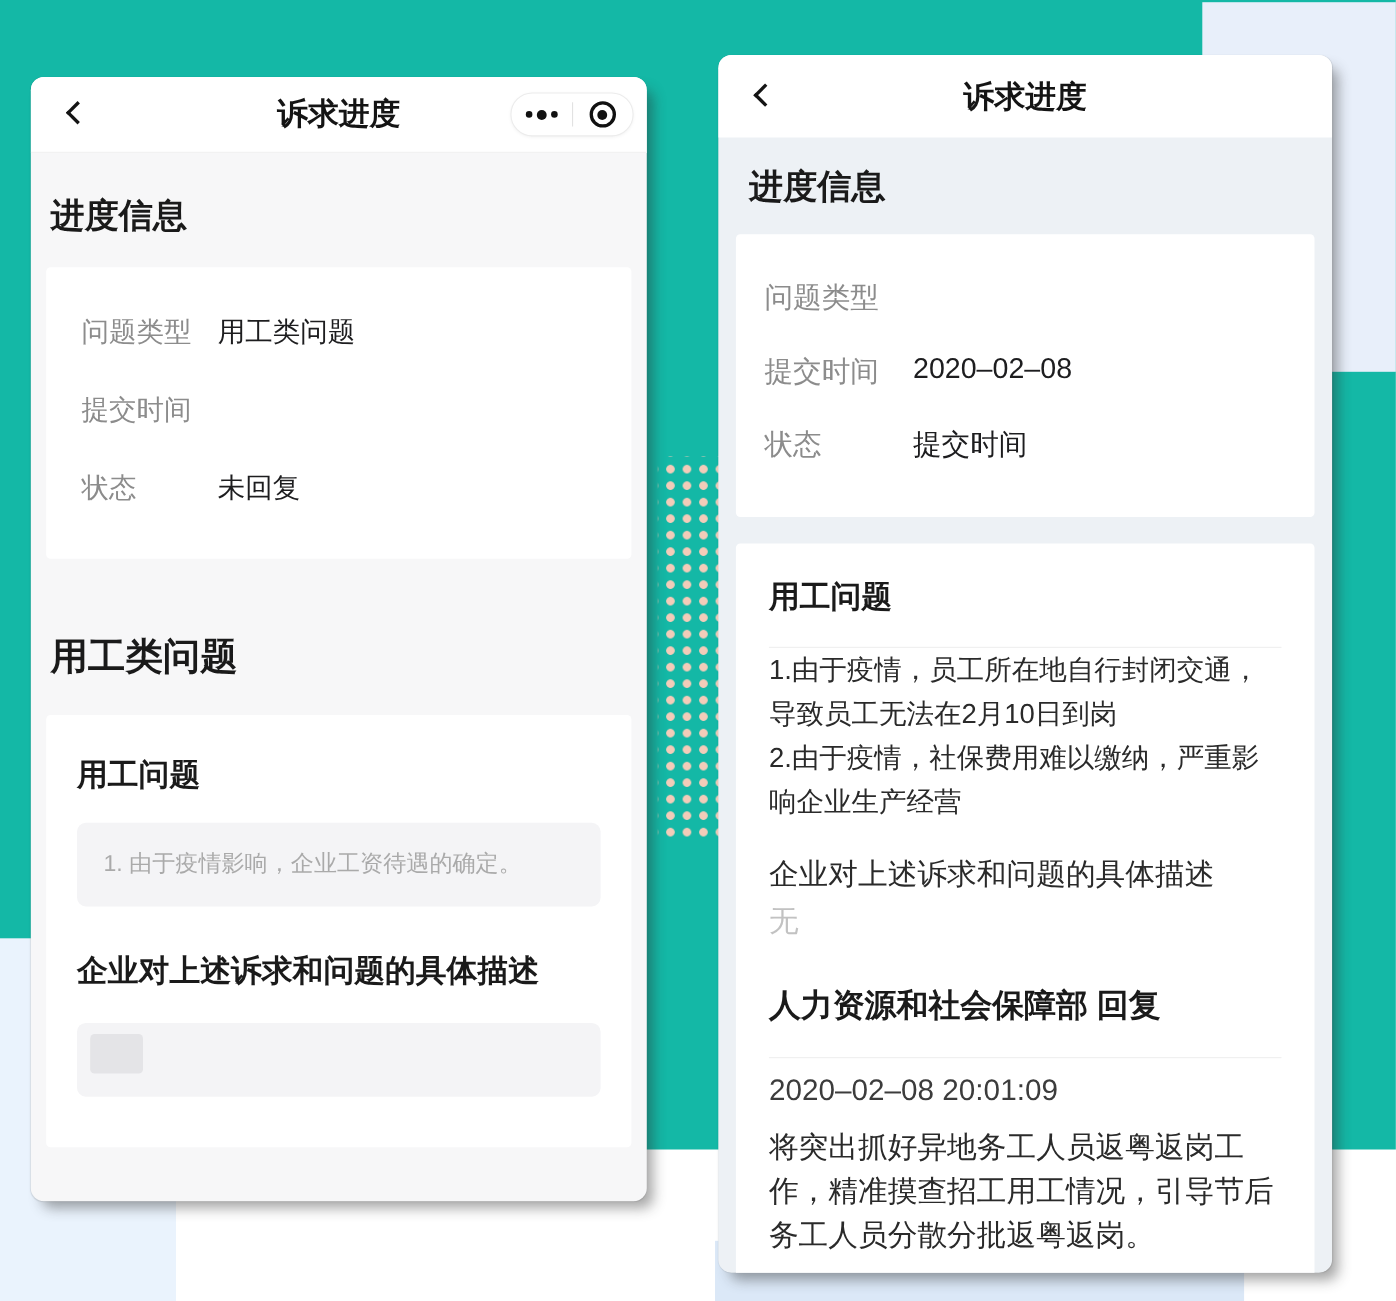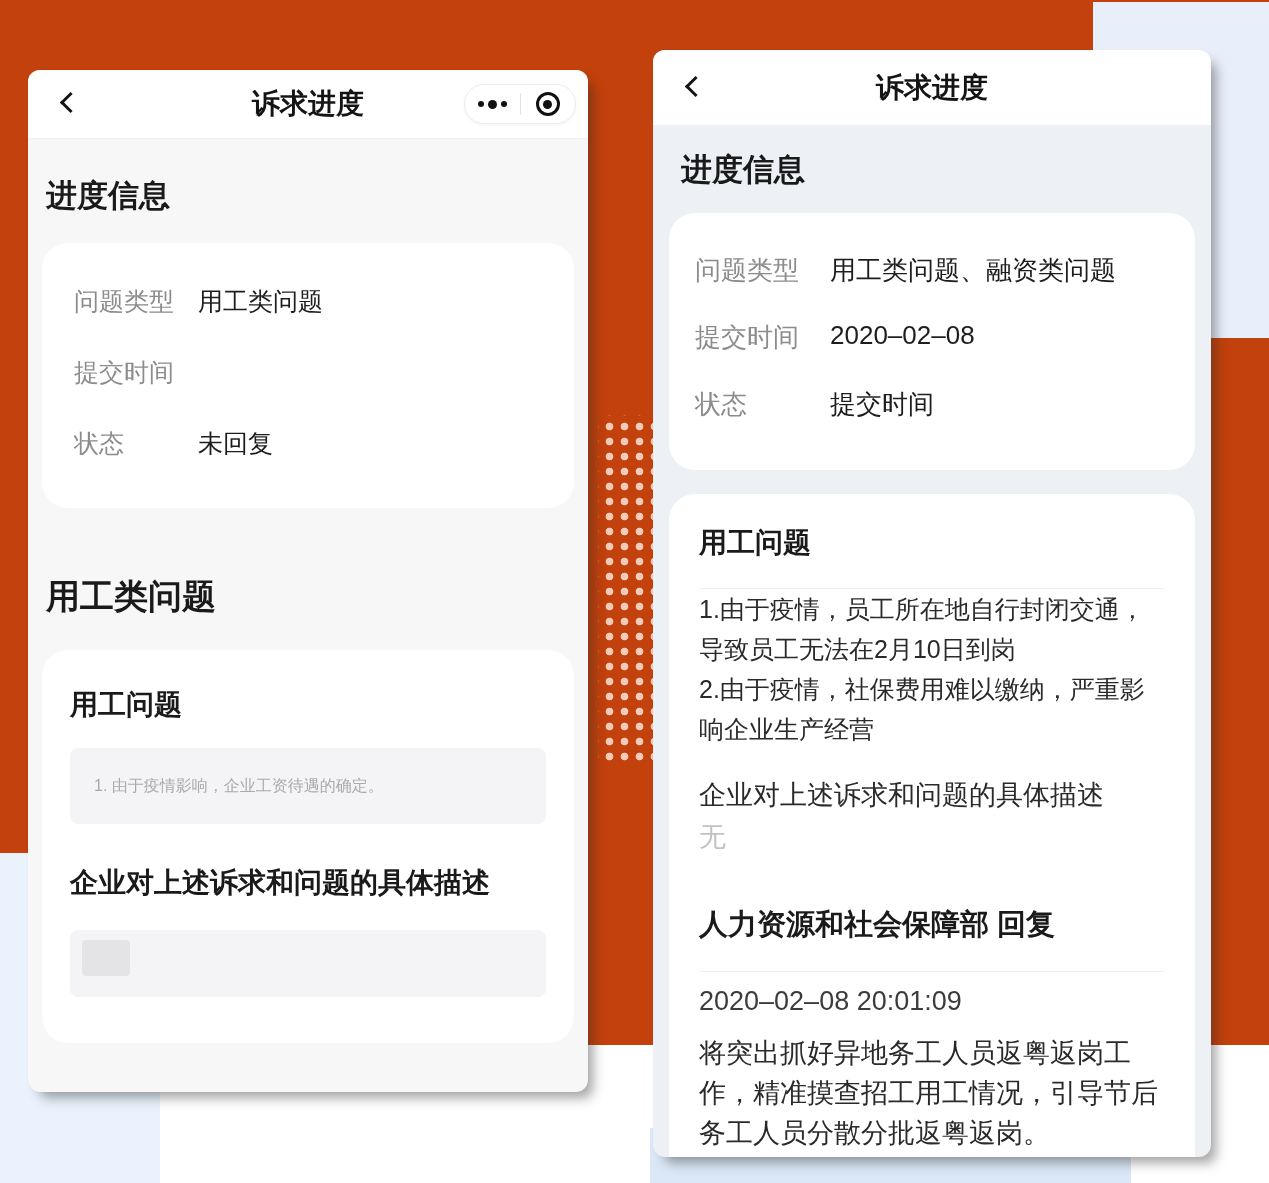--- a/index.html
+++ b/index.html
@@ -1,19 +1,19 @@
 <!DOCTYPE html>
 <html><head>
 <meta charset="utf-8">
 <style>
   * { margin:0; padding:0; box-sizing:border-box; }
   html,body { background:#ffffff; }
   body { font-family:"Liberation Sans", sans-serif; width:1269px; height:1183px; position:relative; overflow:hidden; }
 
-  .canvas { position:absolute; left:0; top:0; width:1269px; height:1045px; background:#c2410c; }
+  .canvas { position:absolute; left:0; top:0; width:1269px; height:1045px; background:#14b8a6; }
 
   
   .decor { position:absolute; z-index:0; }
   .decor-top-right   { left:1093px; top:2px;    width:176px; height:336px; background:#e8effa; }
   .decor-bottom-left { left:0px;    top:853px;  width:160px; height:330px; background:#eaf3fd; }
   .decor-bottom-mid  { left:650px;  top:1128px; width:481px; height:55px;  background:#dbe8f7; }
   .decor-dots { position:absolute; z-index:0; left:598px; top:415px; width:58px; height:346px;
     background-image:radial-gradient(circle, #f3ccb9 3.5px, rgba(243,204,185,0) 4.2px);
     background-size:15px 15px; background-position:4px 4px; }
 
@@ -47,46 +47,46 @@
 
   
   .ph-body { padding:0 14px; }
   .phone-right .ph-body { padding:0 16px; }
 
   .sec-h { font-weight:bold; color:#1a1a1a; }
   .phone-left  .sec-h  { font-size:31px; margin:36px 4px 0; }
   .phone-left  .sec-h.big { font-size:34px; margin-top:66px; }
   .phone-right .sec-h  { font-size:31px; margin:24px 12px 0; }
 
-  .card { background:#ffffff; border-radius:26px; }
+  .card { background:#ffffff; border-radius:4px; }
   .phone-left  .info-card  { margin-top:26px; padding:42px 32px 10px; }
   .phone-right .info-card  { margin-top:22px; padding:40px 26px 16px; }
   .row { display:flex; margin-bottom:38px; font-size:25px; }
   .phone-right .row { font-size:26px; margin-bottom:32px; }
   .row-label { color:#8c8c8c; flex:0 0 124px; }
   .phone-right .row-label { flex:0 0 135px; }
   .row-value { color:#1d1d1f; }
 
   
   .issue-card { margin-top:30px; padding:36px 28px 46px; }
   .card-title { font-size:28px; font-weight:bold; color:#1a1a1a; }
   .gray-box { background:#f4f4f6; border-radius:8px; }
-  .placeholder-box { margin-top:24px; padding:22px 24px; font-size:16px; color:#aaaaaa; line-height:32px; }
+  .placeholder-box { margin-top:24px; padding:22px 24px; font-size:21px; color:#aaaaaa; line-height:32px; }
   .redact-box { margin-top:28px; height:67px; padding:10px 12px; }
   .redact { display:block; width:48px; height:36px; background:#e4e4e7; border-radius:4px; }
   .sub-h { font-size:28px; font-weight:bold; color:#1a1a1a; margin-top:40px; }
 
   
   .appeal-card { margin-top:24px; padding:30px 30px 36px; }
   .divider { border:none; border-top:1px solid #efefef; margin-top:26px; }
   .issue-text { font-size:25px; color:#2a2a2a; line-height:40px; }
   .issue-text p { margin:0; }
   .desc-h { margin-top:28px; font-size:27px; color:#2a2a2a; }
   .none-val { margin-top:6px; font-size:27px; color:#c2c2c2; }
-  .reply-h { margin-top:50px; font-size:29px; font-weight:bold; color:#1a1a1a; }
+  .reply-h { margin-top:40px; font-size:29px; font-weight:bold; color:#1a1a1a; }
   .reply-time { margin-top:14px; font-size:27px; color:#3c3c3c; }
   .reply-text { margin-top:16px; font-size:27px; color:#2a2a2a; line-height:40px; }
 </style>
 </head>
 <body>
 
 <div class="canvas">
 
   <div class="decor decor-top-right"></div>
   <div class="decor decor-bottom-left"></div>
@@ -152,21 +152,20 @@
         </span>
       <h1 class="ph-title">诉求进度</h1>
     </header>
 
     <div class="ph-body">
       <h2 class="sec-h">进度信息</h2>
 
       <div class="card info-card">
         <div class="row">
           <span class="row-label">问题类型</span>
-          <span class="row-value">用工类问题、融资类问题</span>
         </div>
         <div class="row">
           <span class="row-label">提交时间</span>
           <span class="row-value">2020–02–08</span>
         </div>
         <div class="row">
           <span class="row-label">状态</span>
           <span class="row-value">提交时间</span>
         </div>
       </div>

